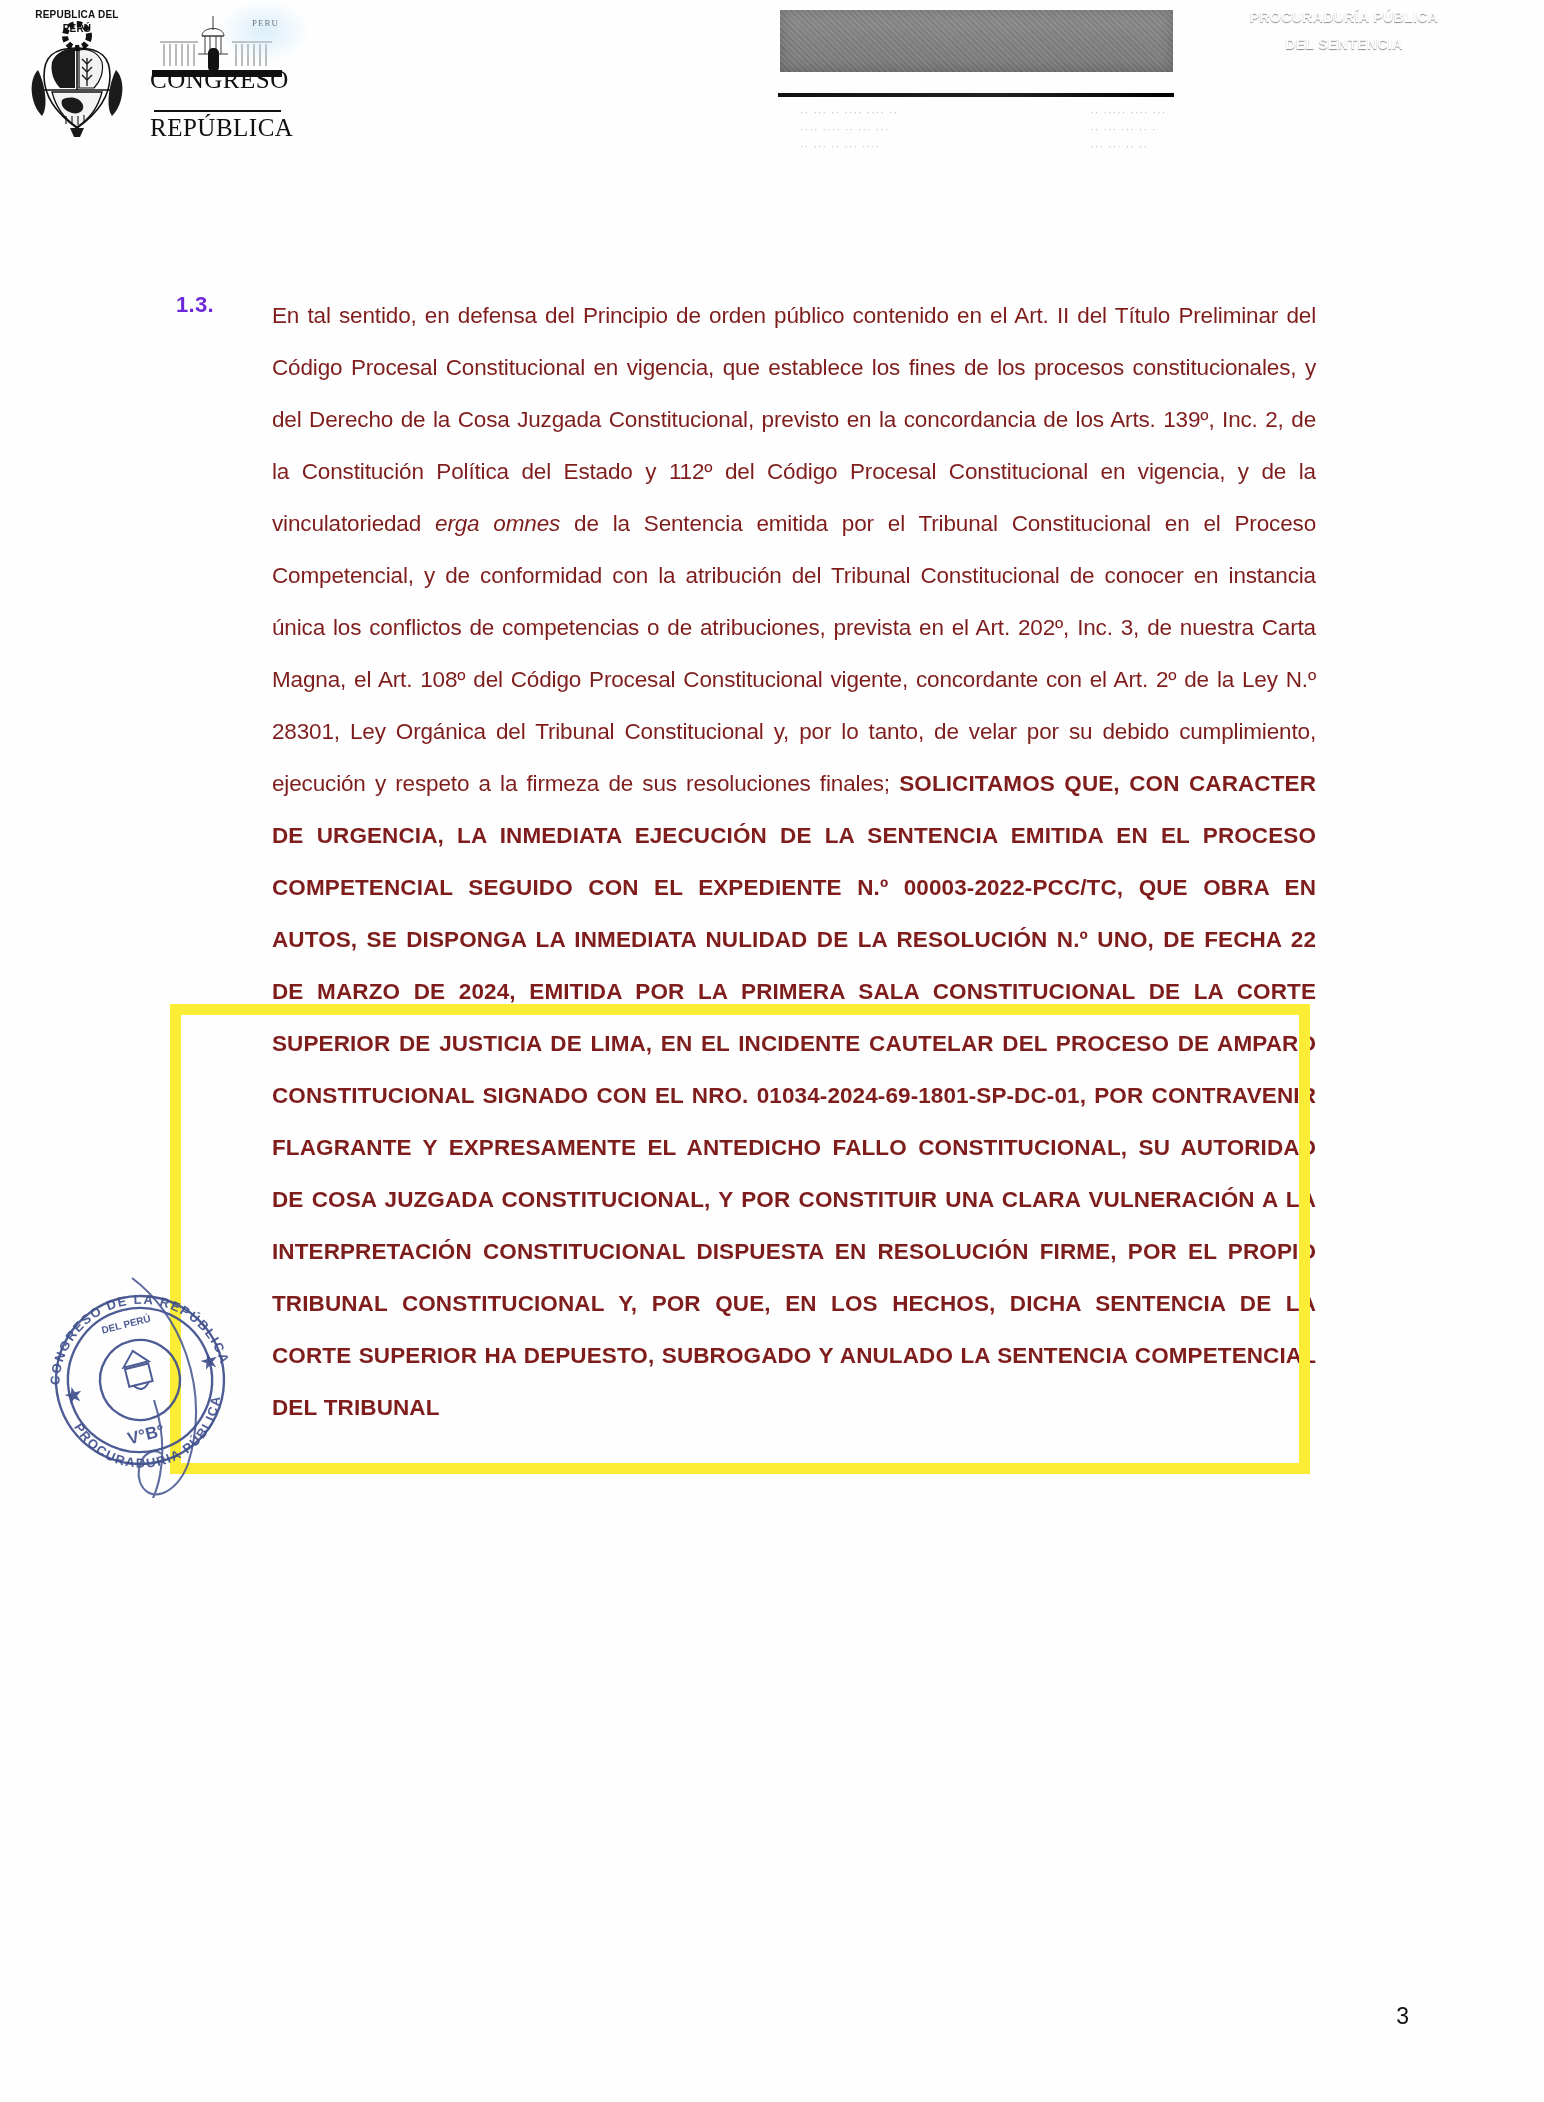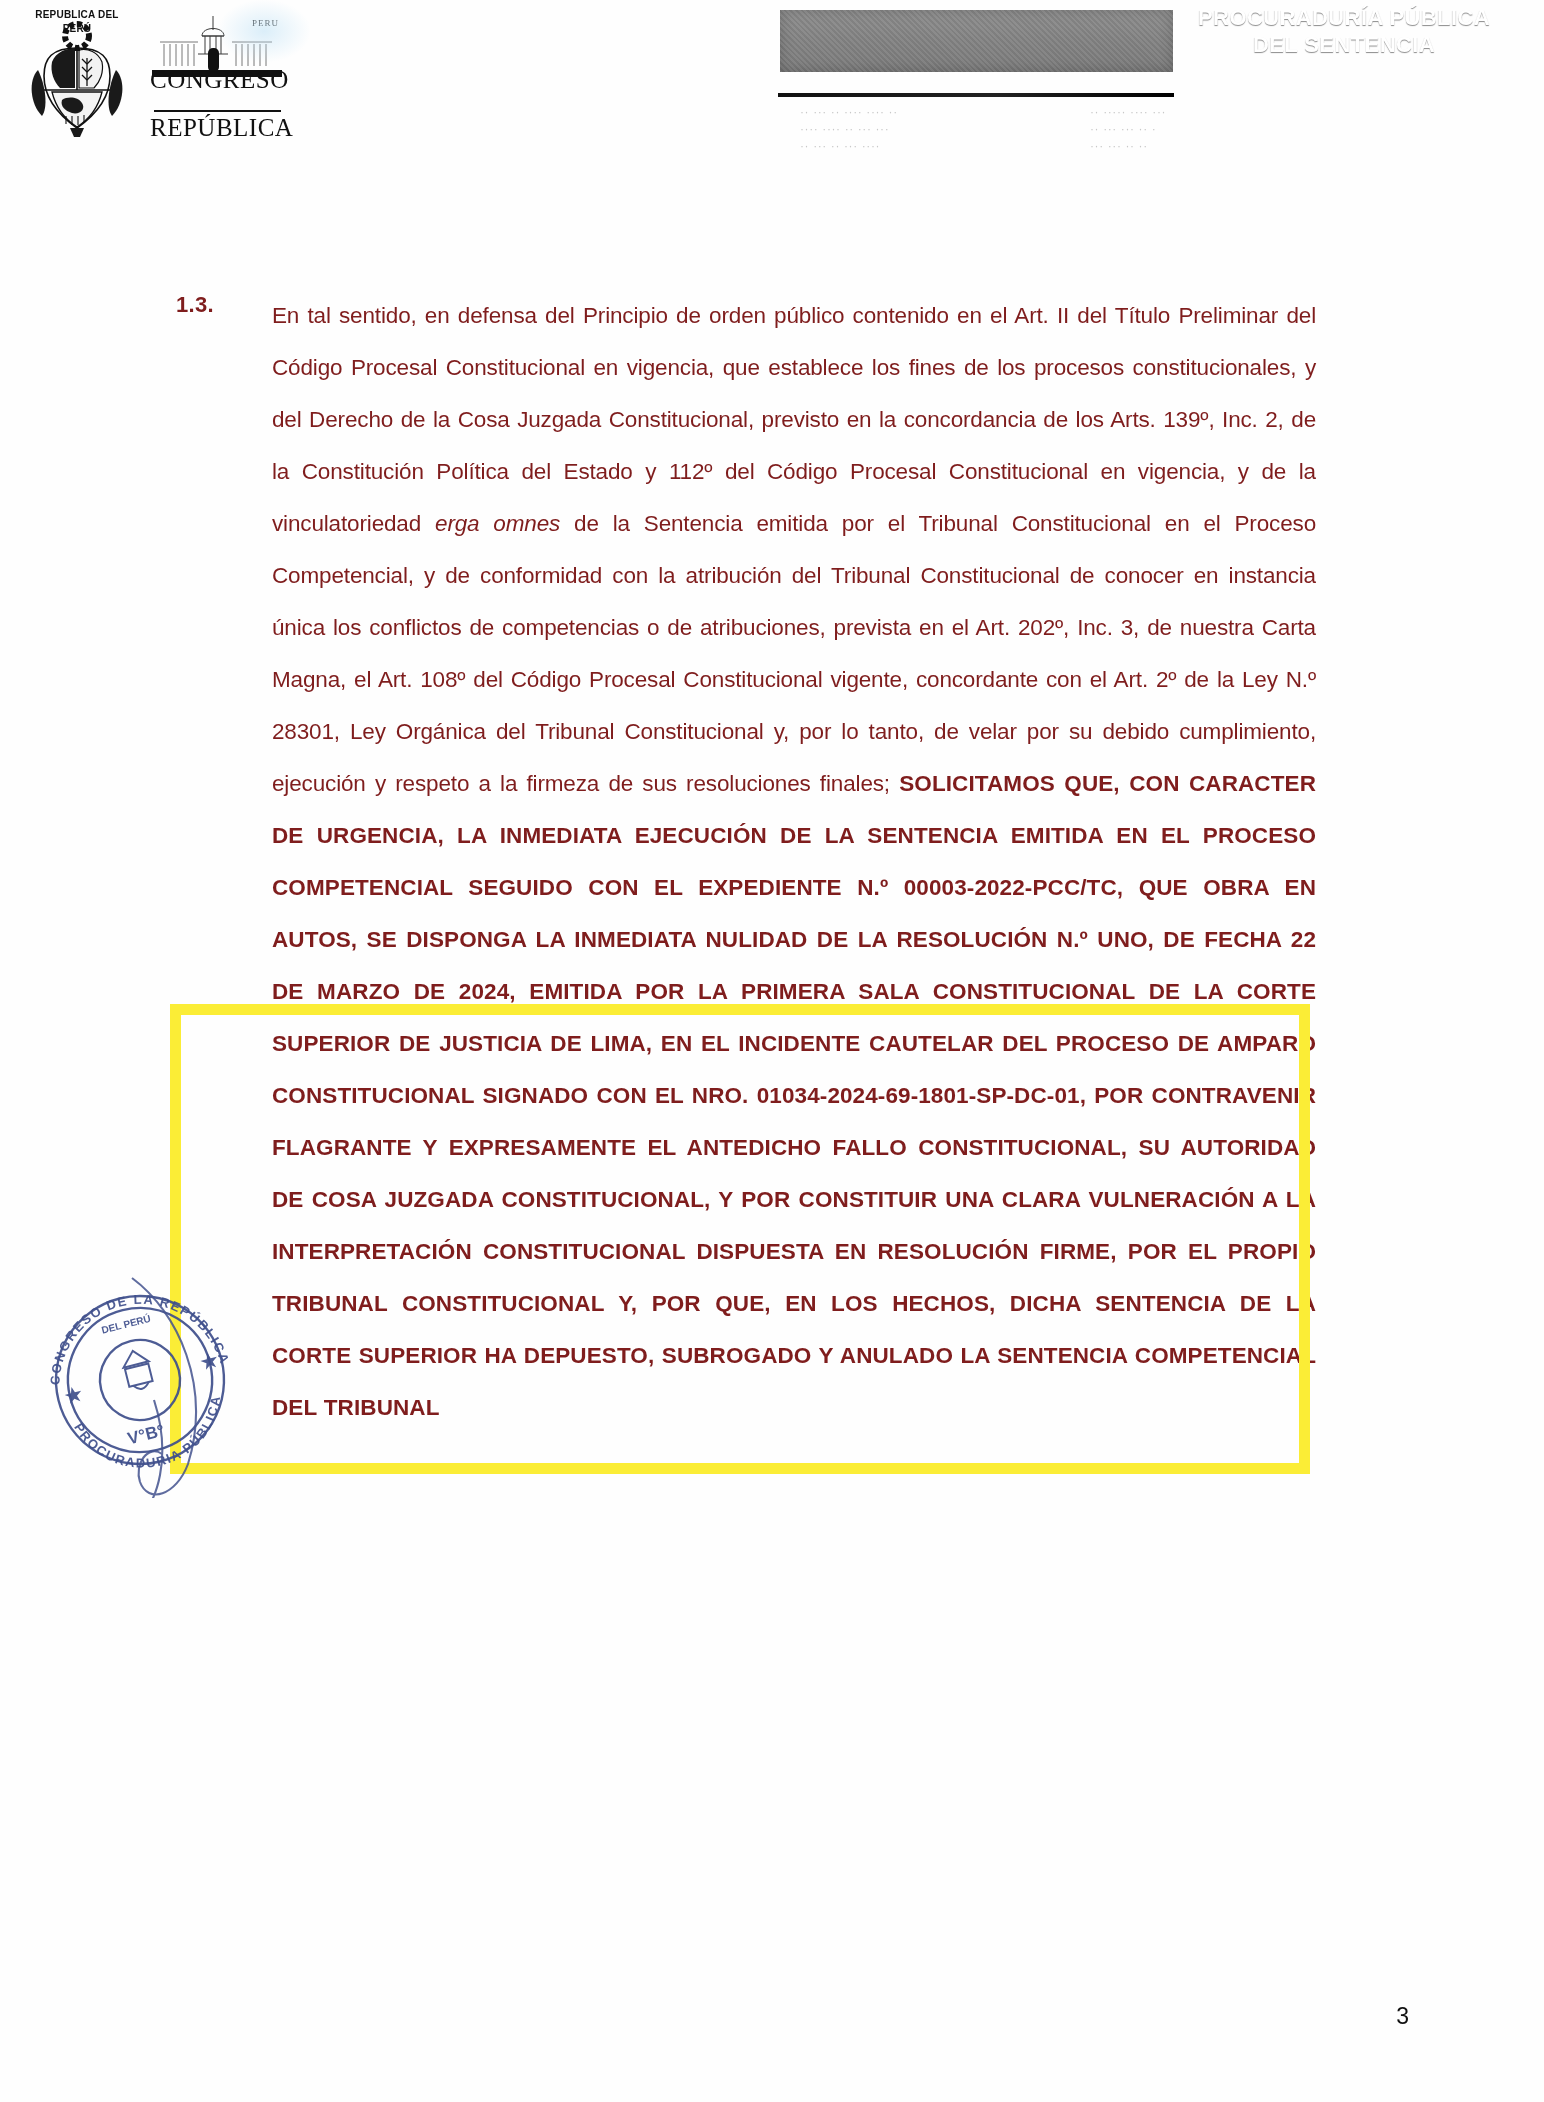--- a/index.html
+++ b/index.html
@@ -32,35 +32,35 @@
   .logo-word.a{top:52px;font-size:25px;}
   .logo-word.b{top:100px;font-size:25px;text-align:right;}
   .logo-rule{position:absolute;left:4px;top:96px;width:127px;height:2px;background:#111;}
 
   .banner{position:absolute;left:780px;top:10px;width:393px;height:62px;
     background:linear-gradient(180deg,#8e8e8e 0%,#848484 45%,#7c7c7c 100%);
     box-shadow:inset 0 0 14px rgba(0,0,0,.22);}
   .banner::after{content:"";position:absolute;inset:0;
     background:repeating-linear-gradient(45deg,rgba(255,255,255,.05) 0 2px,rgba(0,0,0,.05) 2px 4px);}
   .banner-txt{position:absolute;right:14px;top:4px;width:372px;text-align:center;
-    color:#ffffff;font-weight:700;font-size:22px;line-height:27px;letter-spacing:.4px;
+    color:#ffffff;font-weight:700;font-size:14px;line-height:27px;letter-spacing:.4px;
     text-shadow:0 1px 1px rgba(0,0,0,.45);z-index:2;}
   .banner-glow{position:absolute;left:218px;top:0;width:92px;height:62px;
     background:radial-gradient(ellipse at center,rgba(190,225,245,.55),rgba(190,225,245,0) 72%);z-index:3;}
   .banner-rule{position:absolute;left:778px;top:93px;width:396px;height:4px;
     background:linear-gradient(90deg,#111 0%,#222 55%,#000 100%);}
   .ghost{position:absolute;top:104px;font-size:12px;line-height:17px;color:#c8c8c8;
     filter:blur(.7px);letter-spacing:.6px;white-space:pre-line;}
   .ghost.l{left:800px;}
   .ghost.r{left:1090px;}
 
   
   .clause{position:absolute;left:176px;top:290px;width:1140px;}
   .clause-no{position:absolute;left:0;top:2px;width:60px;
-    font-size:22px;font-weight:700;letter-spacing:.3px;color:#7f1d1d;}
+    font-size:22px;font-weight:700;letter-spacing:.3px;color:#6d28d9;}
   .clause-body{margin-left:96px;width:1044px;}
   .para{
     text-align:justify;text-justify:inter-word;
     font-size:22.5px;line-height:52px;color:#7f1d1d;
     letter-spacing:-.15px;word-spacing:.5px;
     margin:0;
   }
   .para em{font-style:italic;}
 
   .upper{font-weight:700;letter-spacing:.1px;}

